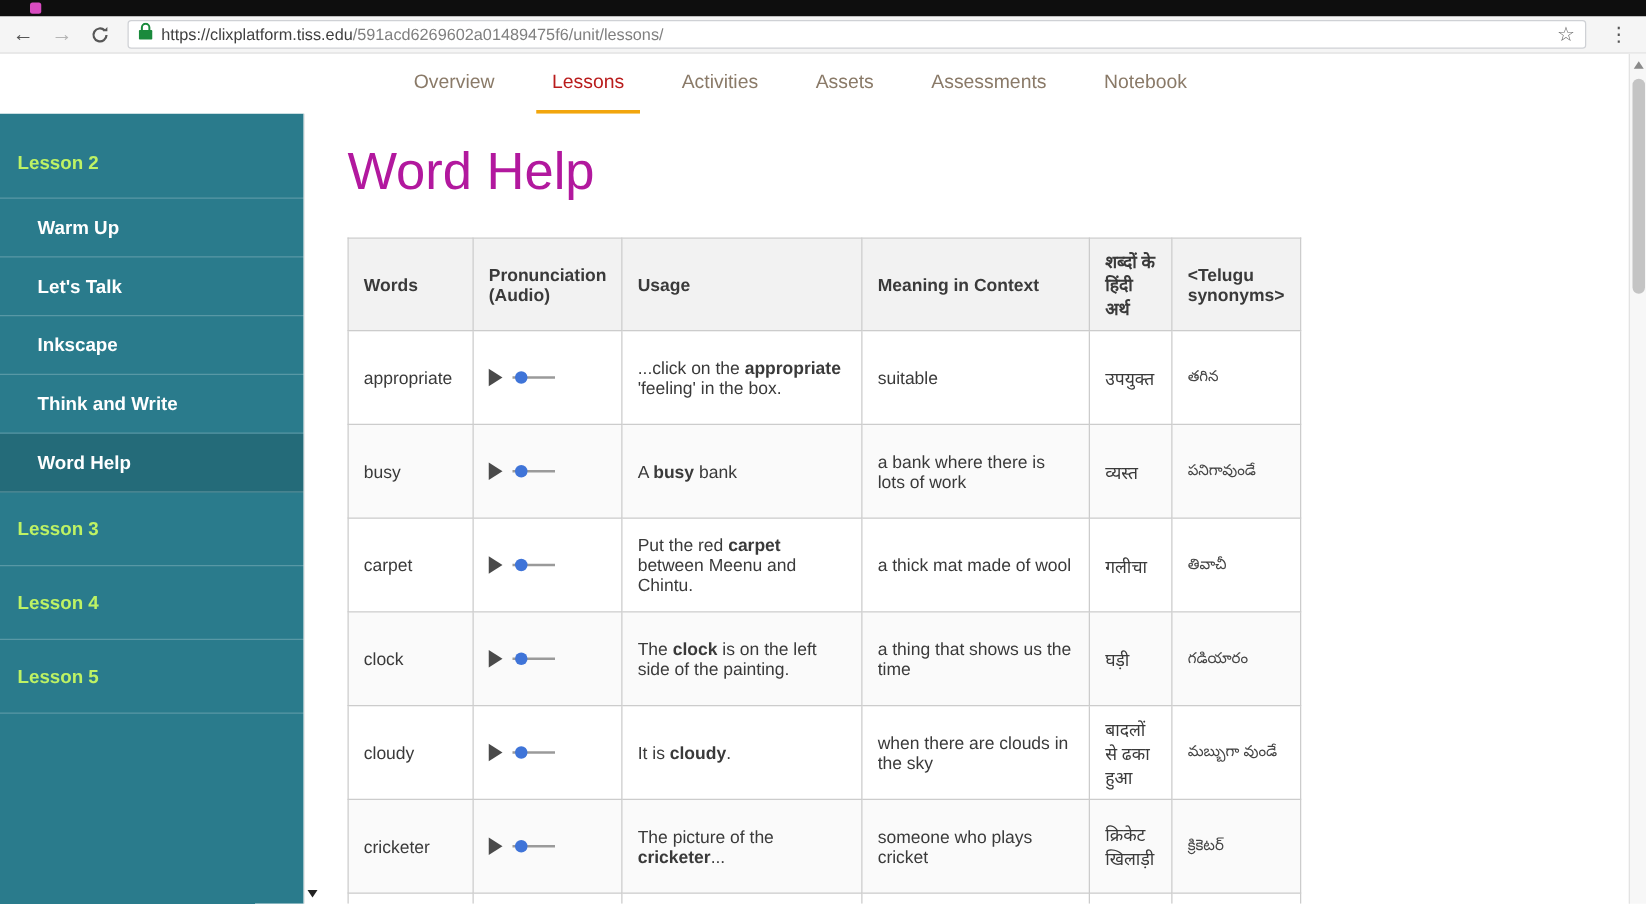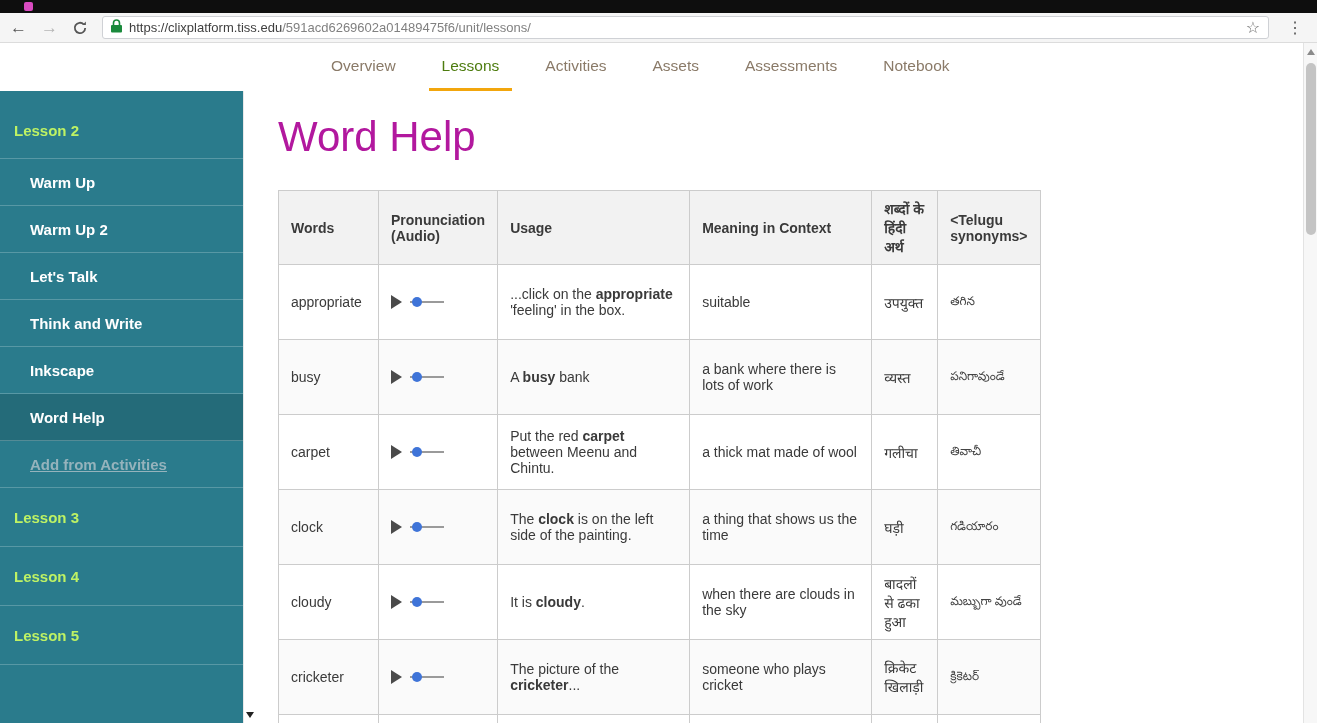--- a/index.html
+++ b/index.html
@@ -21,21 +21,21 @@
   .url { font-size:13px; color:#808080; white-space:nowrap; overflow:hidden; }
   .url .host { color:#404040; font-weight:normal; }
   .star { margin-left:auto; color:#6a6a6a; font-size:16px; cursor:pointer; }
   .menu-dots { color:#555; font-size:16px; padding:0 4px; cursor:pointer; }
 
   
   .tabbar { height:48px; display:flex; align-items:stretch; padding-left:318px;
             gap:20px; background:#fff; }
   .tab { display:flex; align-items:center; padding:0 13px; font-size:15.5px;
          color:#8a7a68; border-bottom:3px solid transparent; cursor:pointer; }
-  .tab.active { border-bottom-color:#f2a60d; color:#4d7c0f; }
+  .tab.active { border-bottom-color:#f2a60d; color:#b91c1c; }
 
   
   .body-row { display:flex; height:632px; }
 
   .sidebar { width:243px; background:#2a7b8c; padding-top:12px; flex:none; }
   .side-item { display:flex; align-items:center; color:#fff; font-weight:bold;
                font-size:15px; border-bottom:1px solid rgba(255,255,255,0.22);
                cursor:pointer; }
   .side-item.header { height:56px; padding-left:14px; color:#bef264; }
   .side-item.header.tall { height:59px; }
@@ -118,26 +118,24 @@
   <div class="tab">Assets</div>
   <div class="tab">Assessments</div>
   <div class="tab">Notebook</div>
 </div>
 
 <div class="body-row">
 
   <div class="sidebar">
     <div class="side-item header">Lesson 2</div>
     <div class="side-item sub">Warm Up</div>
-    <div class="side-item sub">Warm Up 2</div>
     <div class="side-item sub">Let's Talk</div>
+    <div class="side-item sub">Inkscape</div>
     <div class="side-item sub">Think and Write</div>
-    <div class="side-item sub">Inkscape</div>
     <div class="side-item sub active">Word Help</div>
-    <div class="side-item linkish">Add from Activities</div>
     <div class="side-item header tall">Lesson 3</div>
     <div class="side-item header tall">Lesson 4</div>
     <div class="side-item header tall">Lesson 5</div>
   </div>
 
   <div class="sidebar-scroll">
     <div class="sb-down"></div>
   </div>
 
   <div class="main">

